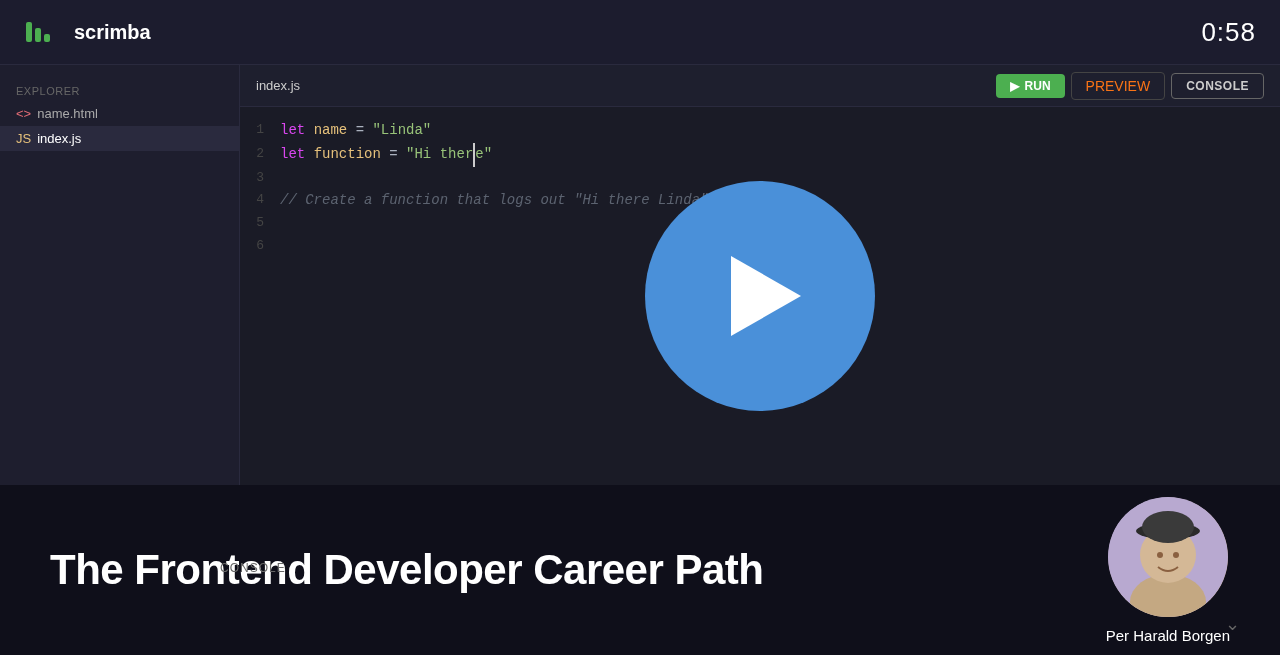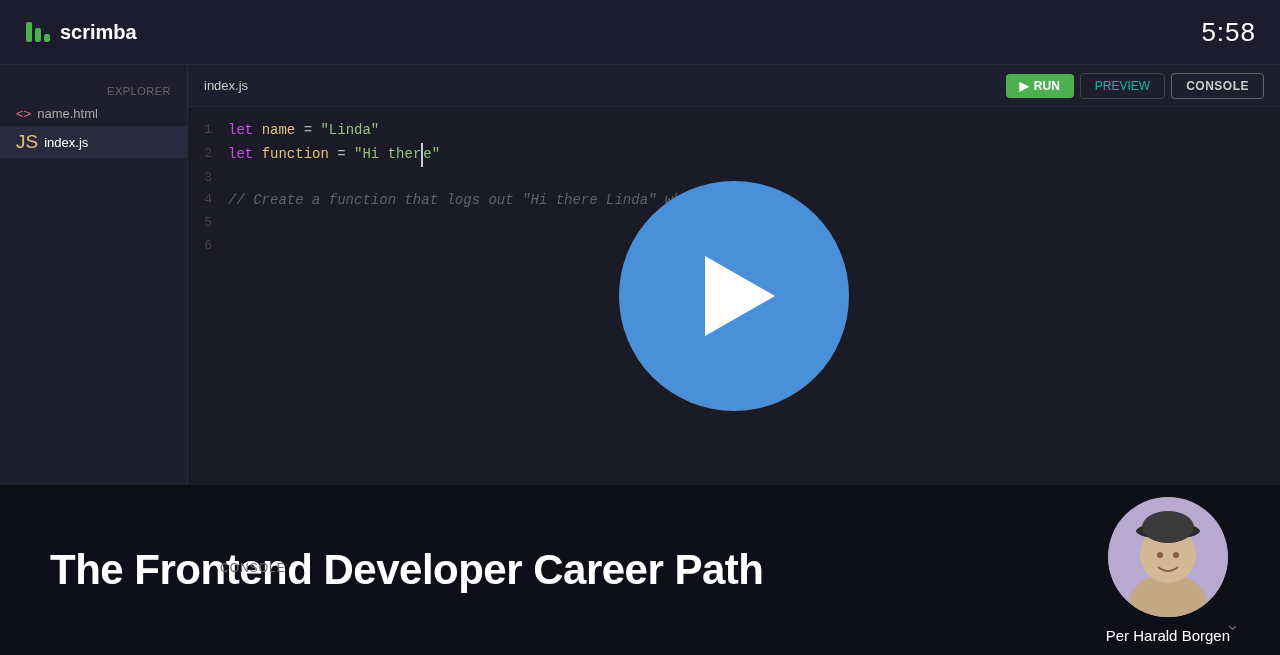--- a/index.html
+++ b/index.html
@@ -11,21 +11,21 @@
       height: 65px;
       display: flex;
       align-items: center;
       justify-content: space-between;
       padding: 0 24px;
       border-bottom: 1px solid #2a2a3e;
     }
     .logo {
       display: flex;
       align-items: center;
-      gap: 8px;
+      gap: 22px;
       font-size: 20px;
       font-weight: bold;
       color: #fff;
     }
     .logo-icon {
       width: 28px;
       height: 28px;
     }
     .timer {
       font-size: 26px;
@@ -35,26 +35,25 @@
     }
 
     
     .main-area {
       display: flex;
       height: 420px;
     }
 
     
     .sidebar {
-      width: 188px;
+      width: 240px;
       background: #1e1e2e;
       padding: 12px 0;
       border-right: 1px solid #2a2a3e;
       flex-shrink: 0;
-      text-align: right;
     }
     .sidebar-section-label {
       font-size: 11px;
       color: #666;
       padding: 8px 16px 4px;
       letter-spacing: 0.5px;
       text-transform: uppercase;
     }
     .sidebar-item {
       display: flex;
@@ -63,21 +62,21 @@
       padding: 5px 16px;
       font-size: 13px;
       color: #aaa;
       cursor: pointer;
     }
     .sidebar-item.active {
       color: #fff;
       background: #2a2a3e;
     }
     .file-icon-html { color: #e06c75; font-size: 13px; }
-    .file-icon-js { color: #e5c07b; font-size: 19px; }
+    .file-icon-js { color: #e5c07b; font-size: 13px; }
 
     
     .editor-pane {
       flex: 1;
       background: #1a1b26;
       display: flex;
       flex-direction: column;
       position: relative;
     }
     .editor-header {
@@ -106,25 +105,25 @@
       border-radius: 4px;
       font-size: 12px;
       cursor: pointer;
       display: flex;
       align-items: center;
       gap: 5px;
       font-weight: 600;
     }
     .btn-preview {
       background: transparent;
-      color: #14b8a6;
+      color: #f97316;
       border: 1px solid #444;
       padding: 5px 14px;
       border-radius: 4px;
-      font-size: 12px;
+      font-size: 14px;
       cursor: pointer;
     }
     .btn-console {
       background: transparent;
       color: #ccc;
       border: 1px solid #666;
       padding: 5px 14px;
       border-radius: 4px;
       font-size: 12px;
       cursor: pointer;
@@ -249,21 +248,21 @@
 
 <div class="top-nav">
   <div class="logo">
     <svg class="logo-icon" viewBox="0 0 28 28" fill="none">
       <rect width="6" height="20" x="2" y="4" rx="2" fill="#4CAF50"></rect>
       <rect width="6" height="14" x="11" y="10" rx="2" fill="#4CAF50"></rect>
       <rect width="6" height="8" x="20" y="16" rx="2" fill="#4CAF50"></rect>
     </svg>
     <span>scrimba</span>
   </div>
-  <div class="timer">5:58</div>
+  <div class="timer">0:58</div>
 </div>
 
 <div class="main-area">
 
   <div class="sidebar">
     <div class="sidebar-section-label">EXPLORER</div>
     <div class="sidebar-item">
       <span class="file-icon-html">&lt;&gt;</span>
       <span>name.html</span>
     </div>

